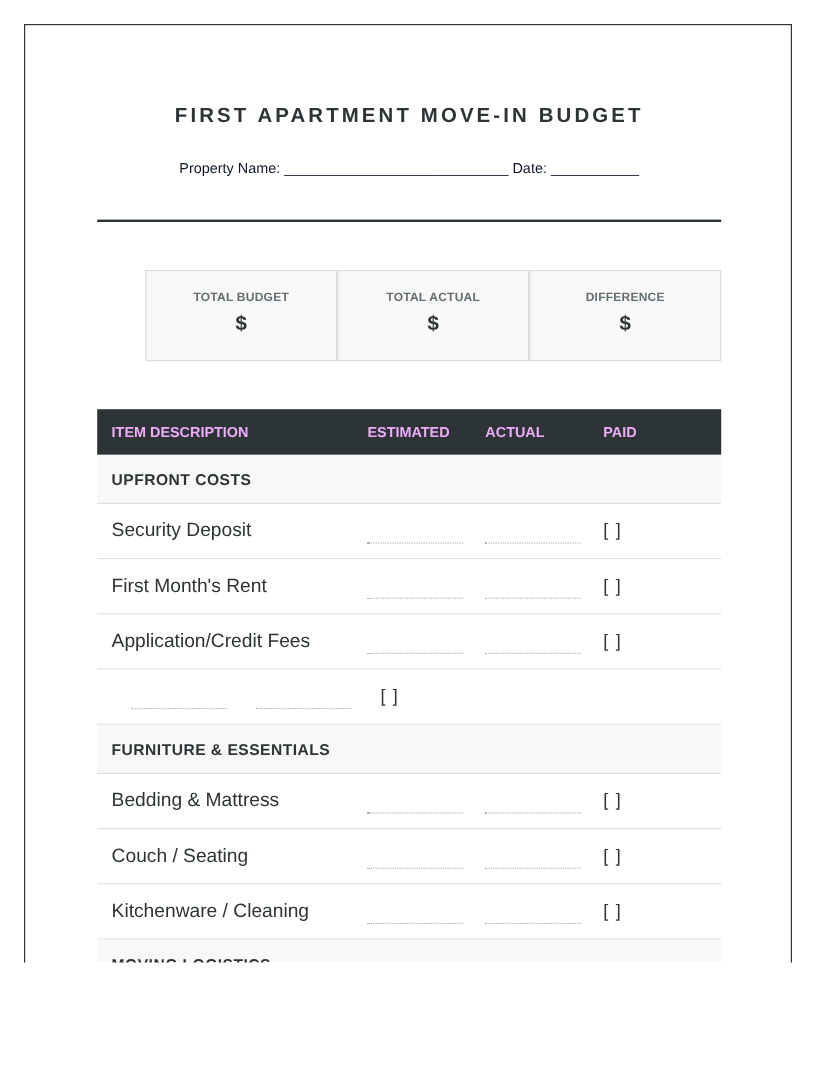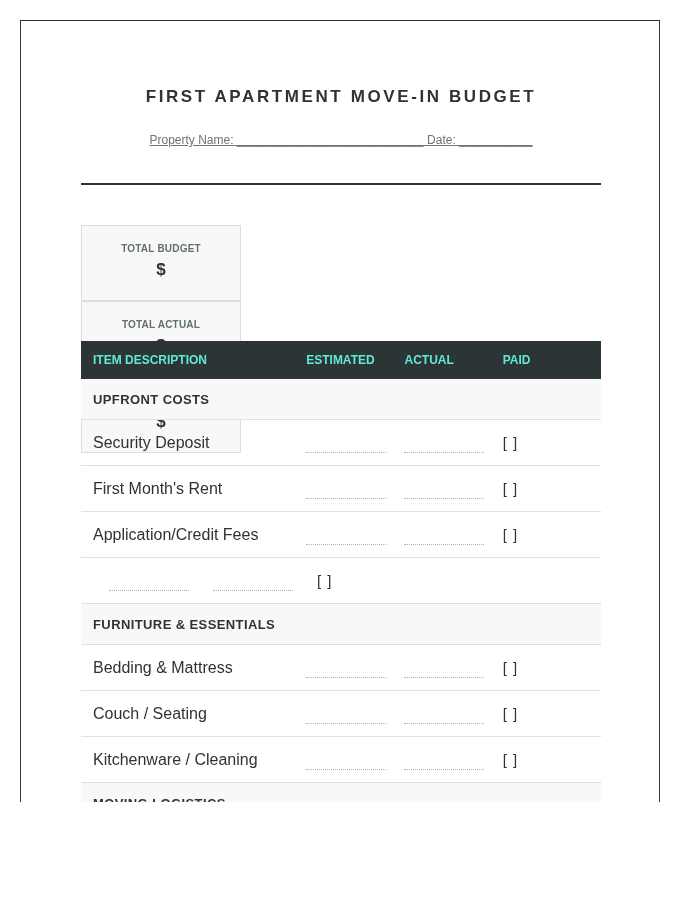--- a/index.html
+++ b/index.html
@@ -5,29 +5,29 @@
   html, body { margin: 0; padding: 0; background: #ffffff; }
   body { width: 700px; height: 900px; position: relative; overflow: hidden;
          font-family: "Liberation Sans", "DejaVu Sans", sans-serif; color: #2d3436; }
   .viewport { position: absolute; left: 0; top: 0; width: 700px; height: 802px; overflow: hidden; }
   .page { position: absolute; left: 20px; top: 20px; width: 640px; height: 1000px;
           border: 1px solid #333333; background: #ffffff; box-sizing: border-box; }
   .inner { position: absolute; left: 60px; top: 0; width: 520px; }
   .title { position: absolute; top: 66px; left: 0; width: 520px; text-align: center;
            font-size: 17px; font-weight: bold; letter-spacing: 2.6px; color: #2d3436; margin: 0; }
   .meta { position: absolute; top: 112px; left: 0; width: 520px; text-align: center;
-          font-size: 12px; color: #737373; text-decoration: underline; }
+          font-size: 12px; color: #0f172a; }
   .divider { position: absolute; top: 162px; left: 0; width: 520px; height: 2px; background: #2d3436; }
-  .summary { position: absolute; top: 204px; left: 0; width: 520px; display: flex; justify-content: flex-end; flex-direction: column; }
+  .summary { position: absolute; top: 204px; left: 0; width: 520px; display: flex; justify-content: flex-end; }
   .card { width: 160px; height: 76px; background: #f8f8f8; border: 1px solid #dddddd; box-sizing: border-box;
           text-align: center; }
   .card-label { margin-top: 17px; font-size: 10px; font-weight: bold; color: #636e72; letter-spacing: 0.2px; }
   .card-value { margin-top: 6px; font-size: 17px; font-weight: bold; color: #2d3436; }
   .table { position: absolute; top: 320px; left: 0; width: 520px; }
-  .thead { height: 38px; background: #2d3436; color: #5eead4; display: flex; align-items: center;
+  .thead { height: 38px; background: #2d3436; color: #f0abfc; display: flex; align-items: center;
            font-size: 12px; font-weight: bold; }
   .col-desc { width: 208px; padding-left: 12px; box-sizing: border-box; }
   .col-est { width: 104px; padding-left: 28px; }
   .col-act { width: 104px; }
   .col-paid { width: 104px; }
   .cat-row { height: 41px; background: #f8f8f8; border-bottom: 1px solid #e0e0e0; box-sizing: border-box;
              display: flex; align-items: center; padding-left: 12px; font-size: 13px; font-weight: bold;
              letter-spacing: 0.4px; color: #2d3436; }
   .item-row { height: 46px; border-bottom: 1px solid #e0e0e0; box-sizing: border-box; display: flex;
               align-items: center; font-size: 16px; color: #2d3436; }

